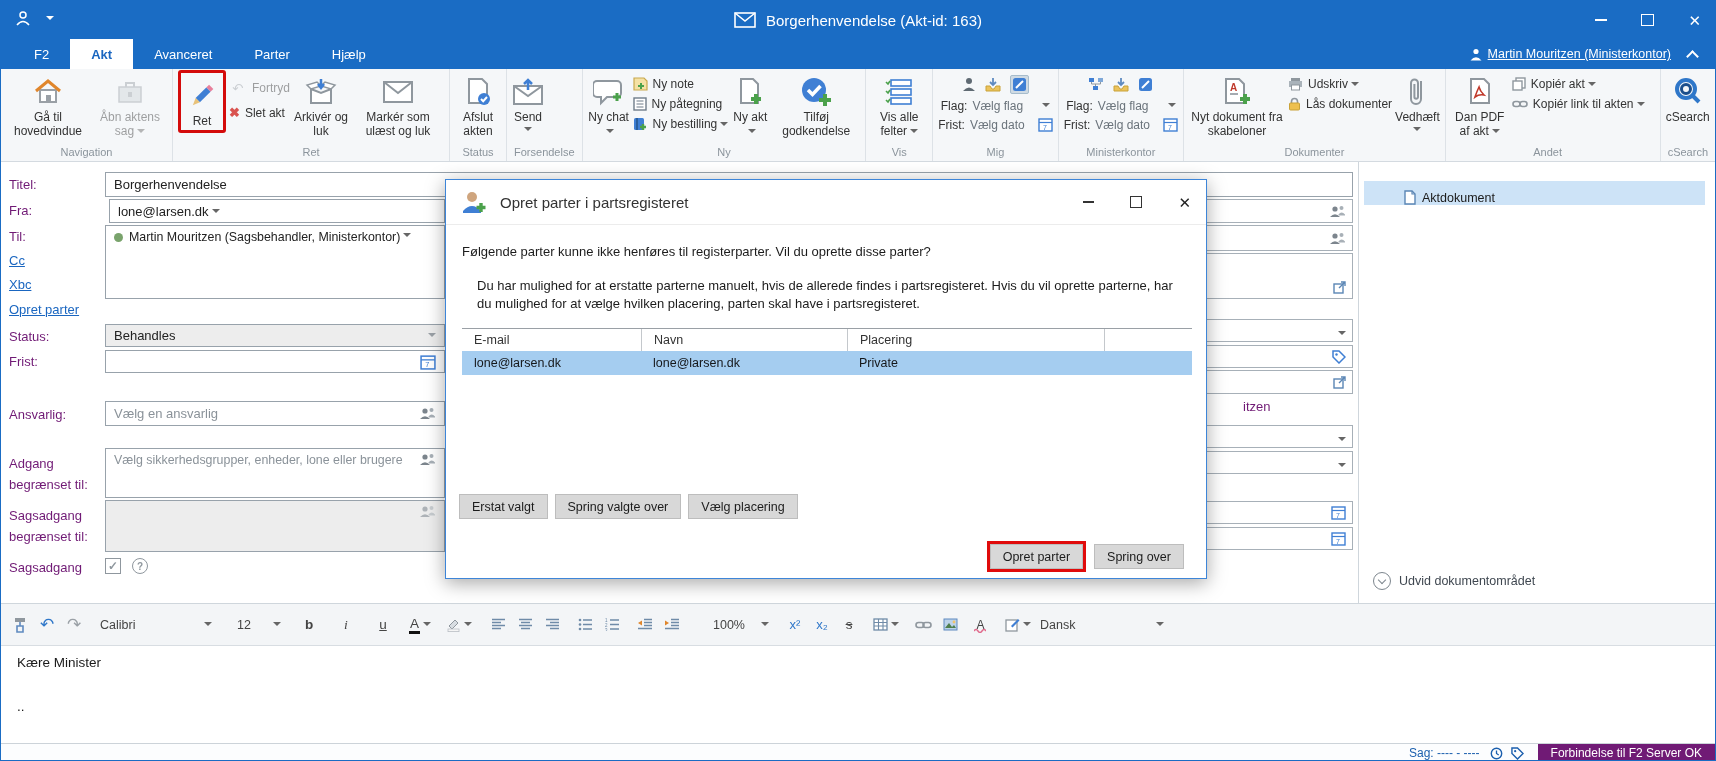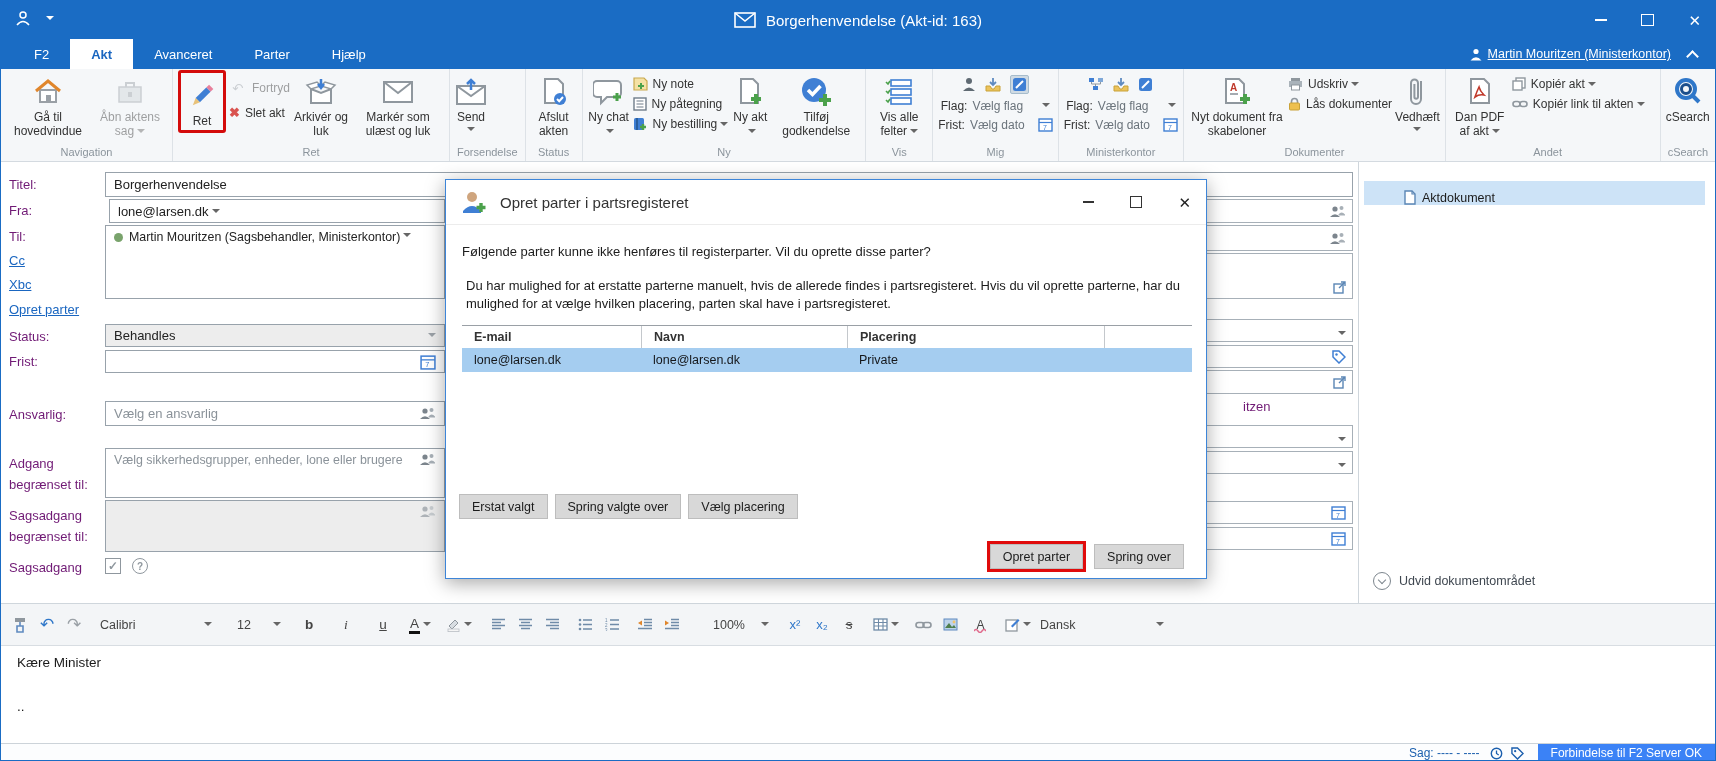--- a/index.html
+++ b/index.html
@@ -73,25 +73,25 @@
   
   .dialog{position:absolute;left:444px;top:178px;width:762px;height:400px;background:#fff;border:1px solid #3d85d8;
     box-shadow:0 4px 18px rgba(0,0,0,.35);z-index:30;box-sizing:border-box;}
   .dlg-head{height:44px;display:flex;align-items:center;padding:0 15px;border-bottom:1px solid #ececec;}
   .dlg-title{font-size:15px;color:#333;margin-left:13px;}
   .dlg-ctl{margin-left:auto;display:flex;align-items:center;gap:36px;}
   .dctl-min{width:11px;height:2px;background:#333;}
   .dctl-max{width:10px;height:10px;border:1.5px solid #333;}
   .dctl-x{font-size:15px;color:#222;line-height:15px;}
   .dlg-body{padding:10px 16px 0;}
-  .dlg-body p{font-size:13px;color:#1c1c1c;margin:4px;line-height:18px;}
+  .dlg-body p{font-size:13px;color:#1c1c1c;margin:15px;line-height:18px;}
   .dlg-body p.p1{margin:8px 0 16px;}
   .dlg-table{margin-top:12px;width:730px;}
   .dt-head{display:grid;grid-template-columns:179px 206px 257px 88px;border-top:1px solid #9aa0a6;}
-  .dt-head .th{font-size:12.5px;color:#333;padding:4px 0 4px 12px;font-weight:bold;}
+  .dt-head .th{font-size:12.5px;color:#333;padding:4px 0 4px 12px;}
   .dt-head .th+.th{border-left:1px solid #c4c8cc;}
   .dt-row{display:grid;grid-template-columns:179px 206px 345px;background:#a5cdf0;height:24px;}
   .dt-row .td{font-size:12.5px;color:#15171a;display:flex;align-items:center;padding-left:12px;}
   .dbtn{background:#d8d8d8;border:1px solid #bdbdbd;font-size:12.5px;color:#1c1c1c;padding:0 12px;height:25px;
     display:inline-flex;align-items:center;font-family:"Liberation Sans",sans-serif;}
   .dlg-btnrow1{position:absolute;left:13px;top:314px;display:flex;gap:7px;}
   .dlg-btnrow2{position:absolute;right:22px;top:361px;display:flex;gap:8px;align-items:center;}
   .redring2{border:3px solid #e00b0b;}
 
   
@@ -107,21 +107,21 @@
   .dd{display:flex;align-items:center;justify-content:space-between;font-size:12.5px;color:#444;}
   .ed-body{position:absolute;left:0;right:0;top:646px;height:96px;background:#fff;}
   .ed-line1{position:absolute;left:16px;top:8px;font-size:13.5px;color:#1a1a1a;}
   .ed-line2{position:absolute;left:16px;top:52px;font-size:13.5px;color:#1a1a1a;}
 
   
   .statusbar{position:absolute;left:0;right:0;top:742px;height:18px;background:#fcfdfe;border-top:1px solid #ccd3d9;
     display:flex;align-items:center;justify-content:flex-end;font-size:12px;color:#1b5fae;}
   .sb-sag{margin-right:10px;}
   .sb-icons{display:flex;gap:8px;margin-right:14px;align-items:center;}
-  .sb-conn{background:#3b82f6;color:#fff;height:18px;display:flex;align-items:center;padding:0 13px;}
+  .sb-conn{background:#701a75;color:#fff;height:18px;display:flex;align-items:center;padding:0 13px;}
 
   svg{display:block;}
 </style>
 </head>
 <body>
 
 <div class="window">
 
   <div class="titlebar">
     <div class="qa">
@@ -239,47 +239,47 @@
           <span style="width:92px">Markér som ulæst og luk</span>
         </div>
       </div>
       <div class="rglabel">Ret</div>
     </div>
 
     <div class="rgroup">
       <div class="ritems">
         <div class="bigbtn">
           <span class="icn">
+            <svg width="30" height="30" viewBox="0 0 30 30">
+                <path d="M6 2 h13 l5 5 v19 h-18 z" fill="#fff" stroke="#8f979e" stroke-width="2"></path>
+                <circle cx="21" cy="22" r="6" fill="#3f7fd4"></circle>
+                <path d="M18 22 l2.2 2.2 L24 20" stroke="#fff" stroke-width="2" fill="none"></path>
+              </svg>
+          </span>
+          <span style="width:46px">Afslut akten</span>
+        </div>
+      </div>
+      <div class="rglabel">Status</div>
+    </div>
+
+    <div class="rgroup">
+      <div class="ritems">
+        <div class="bigbtn">
+          <span class="icn">
             <svg width="32" height="28" viewBox="0 0 32 28">
                 <rect x="2" y="8" width="28" height="18" fill="#fff" stroke="#8f979e" stroke-width="2"></rect>
                 <path d="M2 8 L16 18 L30 8" fill="none" stroke="#8f979e" stroke-width="2"></path>
                 <path d="M16 12 V2 M12 6 l4 -4 4 4" stroke="#3f7fd4" stroke-width="2.5" fill="none"></path>
               </svg>
           </span>
           <span>Send</span>
           <span class="caret block"></span>
         </div>
       </div>
       <div class="rglabel">Forsendelse</div>
-    </div>
-
-    <div class="rgroup">
-      <div class="ritems">
-        <div class="bigbtn">
-          <span class="icn">
-            <svg width="30" height="30" viewBox="0 0 30 30">
-                <path d="M6 2 h13 l5 5 v19 h-18 z" fill="#fff" stroke="#8f979e" stroke-width="2"></path>
-                <circle cx="21" cy="22" r="6" fill="#3f7fd4"></circle>
-                <path d="M18 22 l2.2 2.2 L24 20" stroke="#fff" stroke-width="2" fill="none"></path>
-              </svg>
-          </span>
-          <span style="width:46px">Afslut akten</span>
-        </div>
-      </div>
-      <div class="rglabel">Status</div>
     </div>
 
     <div class="rgroup">
       <div class="ritems">
         <div class="bigbtn">
           <span class="icn">
             <svg width="32" height="30" viewBox="0 0 32 30">
                 <path d="M4 4 h20 a4 4 0 0 1 4 4 v8 a4 4 0 0 1 -4 4 h-10 l-6 6 v-6 h-4 a4 4 0 0 1 -4 -4 v-8 a4 4 0 0 1 4 -4 z" fill="#fff" stroke="#8f979e" stroke-width="2"></path>
                 <path d="M24 16 v8 M20 20 h8" stroke="#4ba14b" stroke-width="3"></path>
               </svg>

